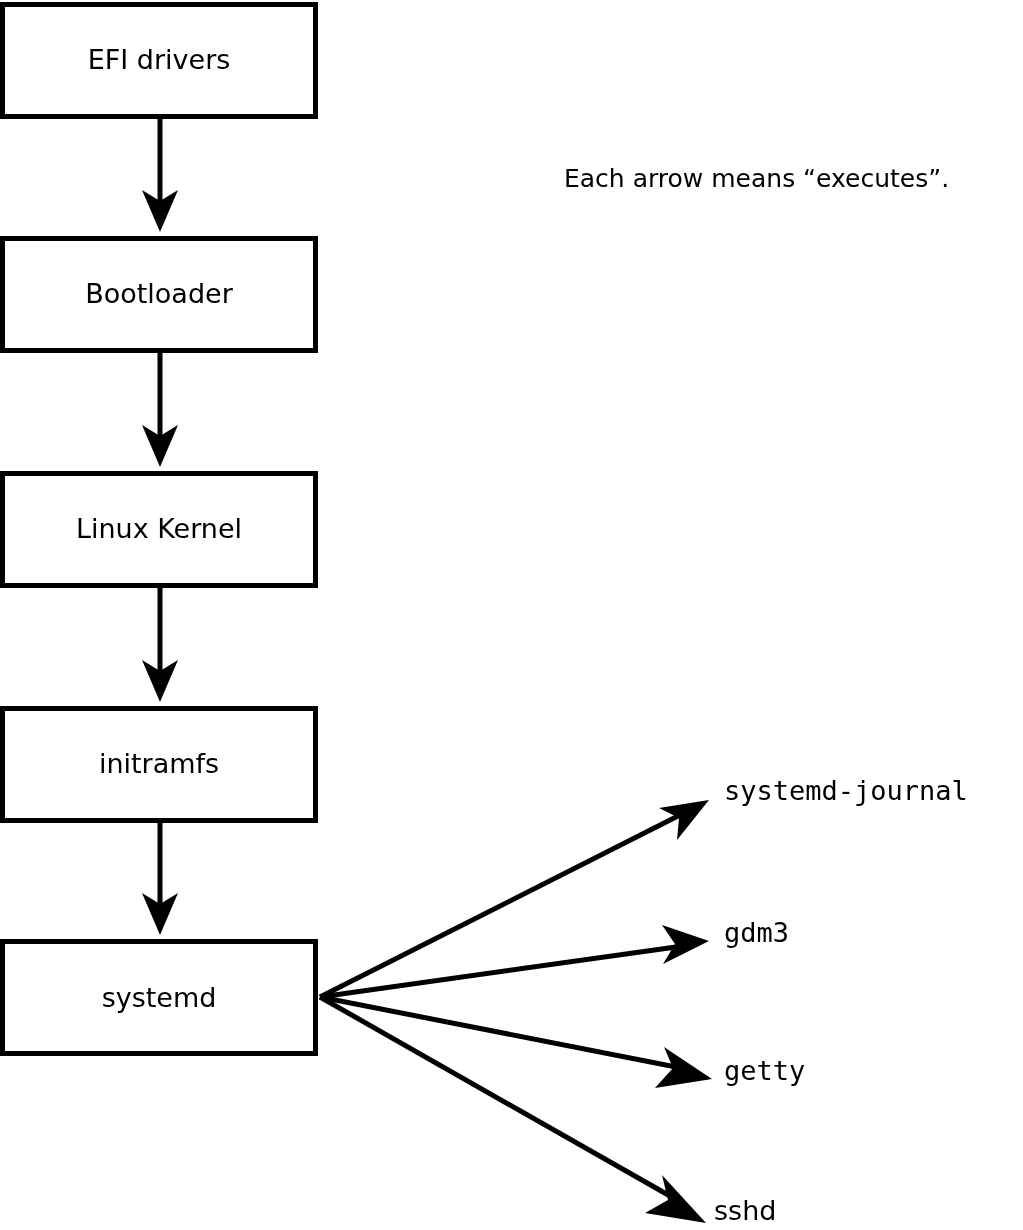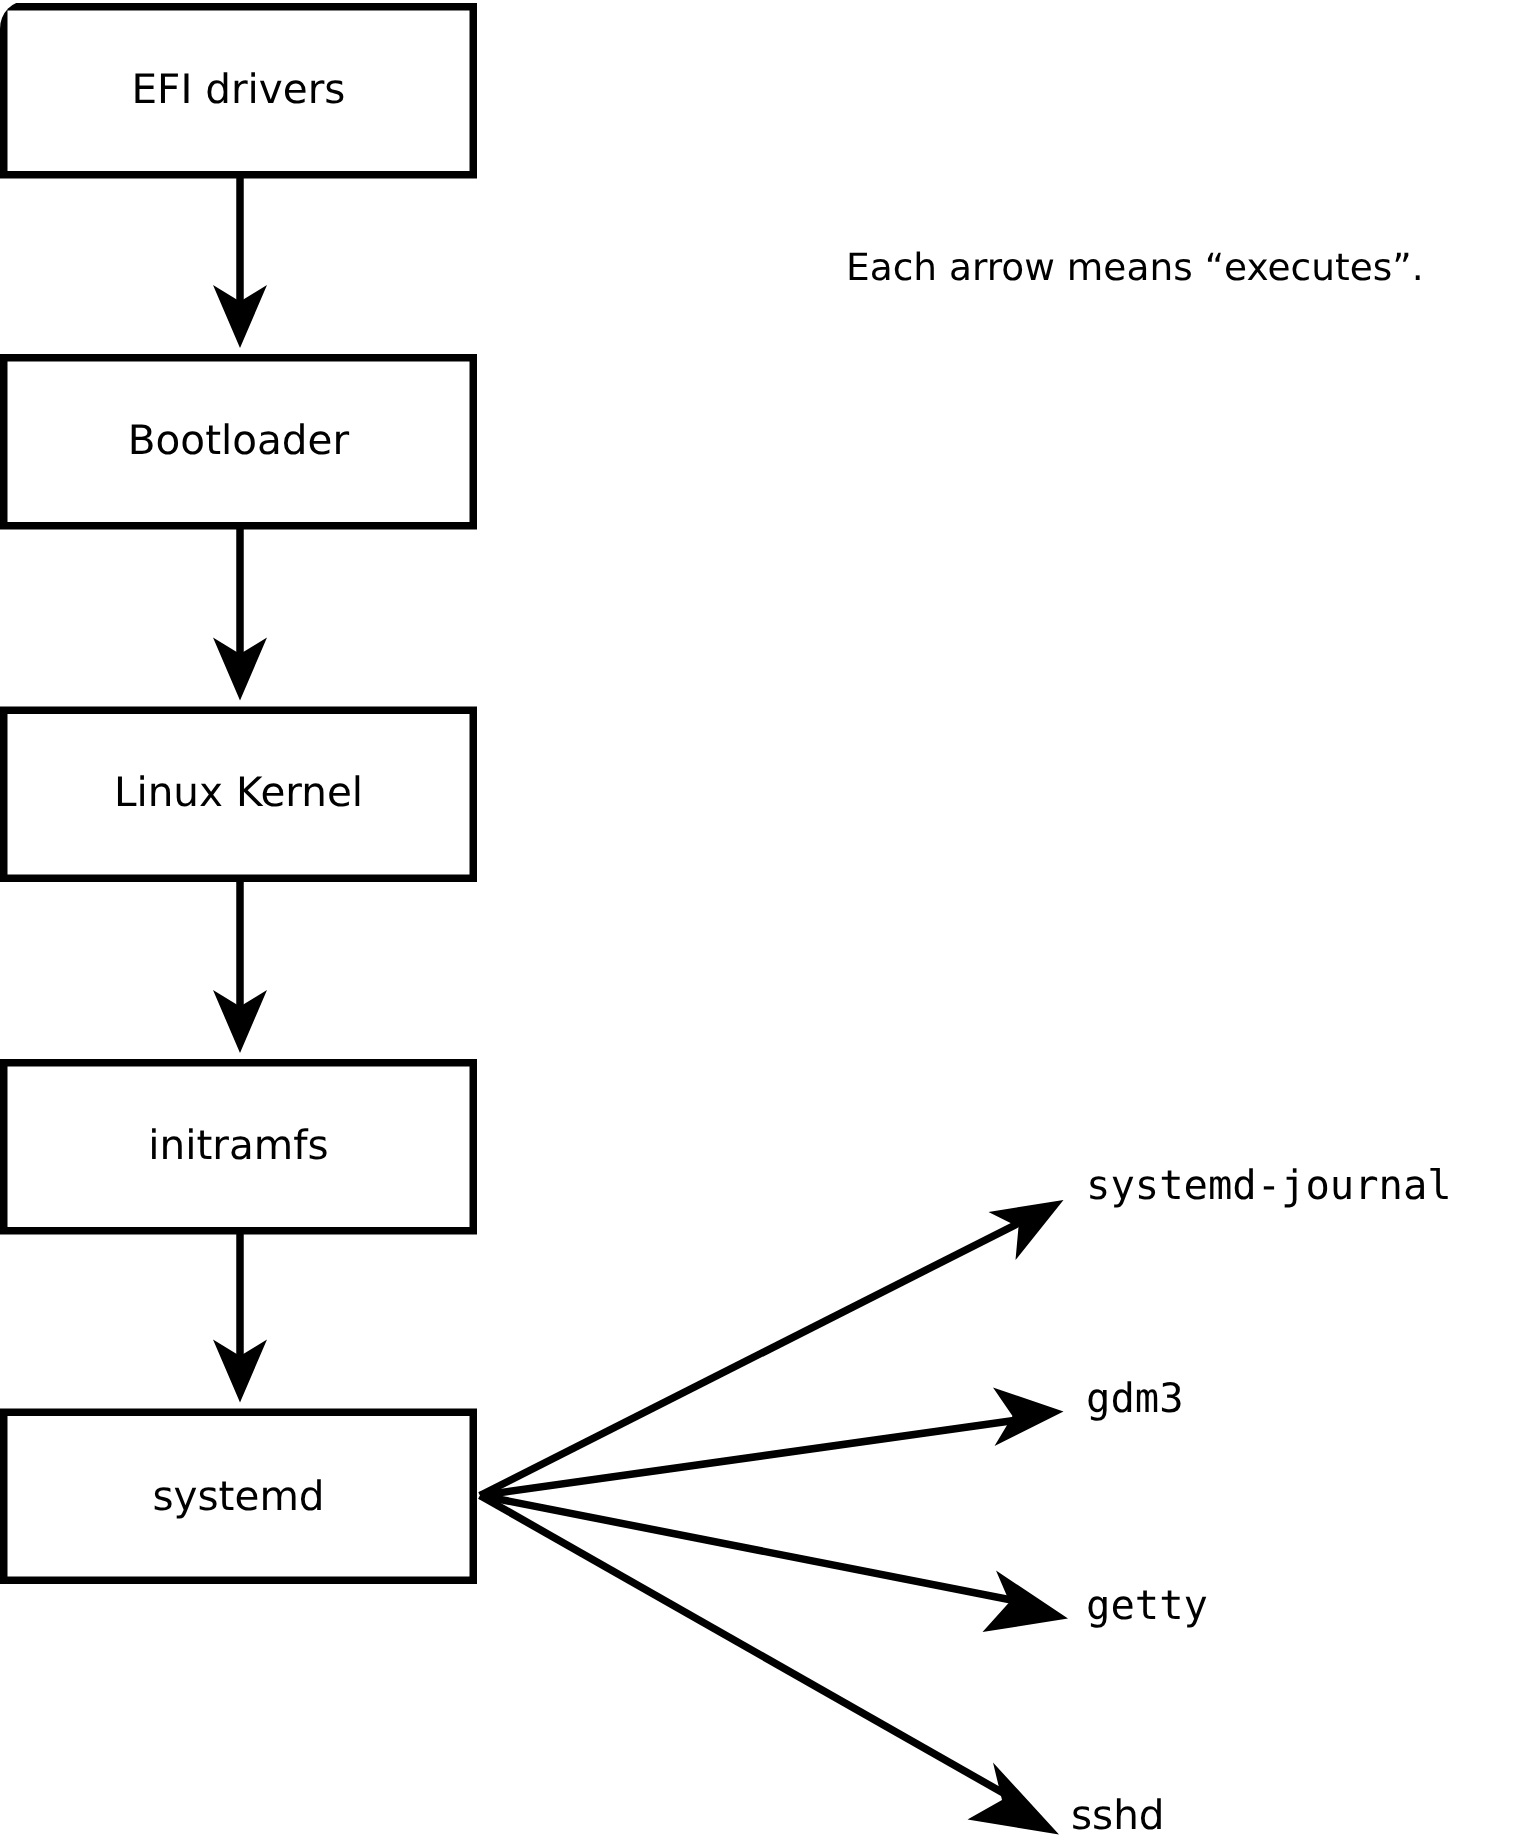--- a/index.html
+++ b/index.html
@@ -7,21 +7,20 @@
     padding: 0;
     background: #ffffff;
   }
   #canvas {
     position: relative;
     width: 1023px;
     height: 1230px;
     background: #ffffff;
     overflow: hidden;
     font-family: "DejaVu Sans", sans-serif;
-    border-radius: 19px;
   }
   #diagram-svg {
     position: absolute;
     left: 0;
     top: 0;
     width: 1023px;
     height: 1230px;
   }
   .node-box-label {
     font-family: "DejaVu Sans", sans-serif;

